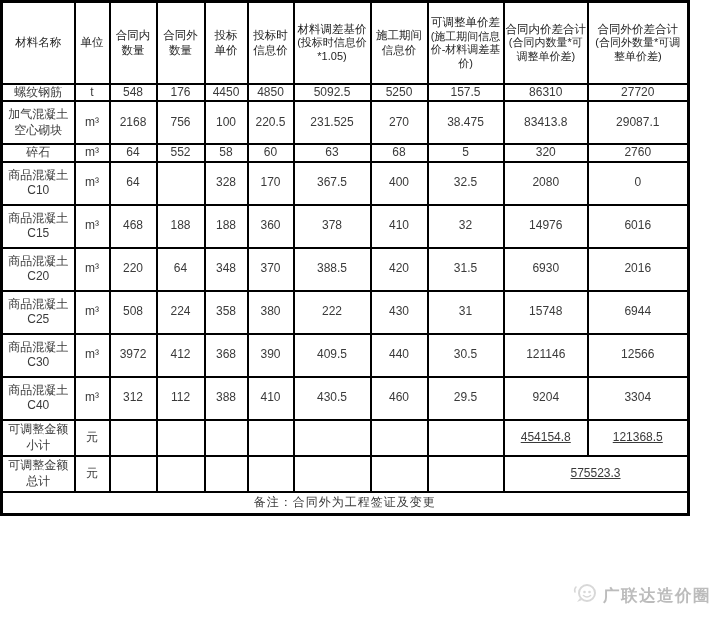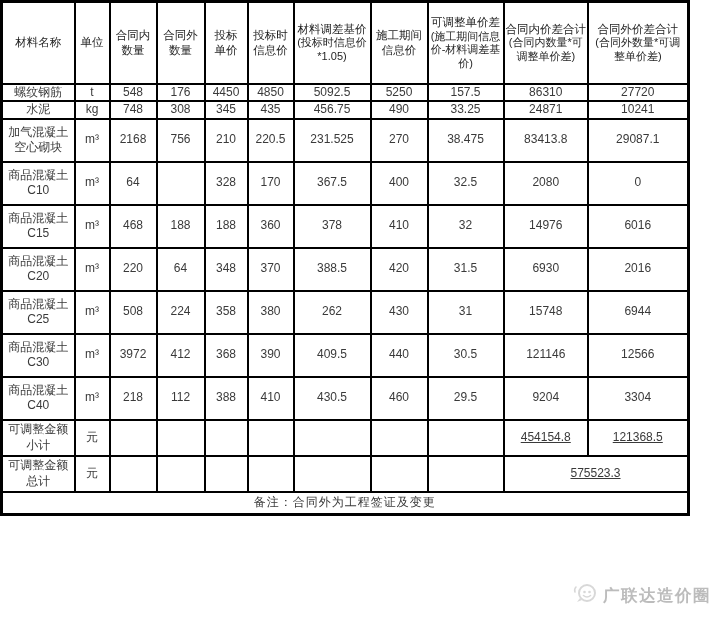--- a/index.html
+++ b/index.html
@@ -138,50 +138,50 @@
         <td>548</td>
         <td>176</td>
         <td>4450</td>
         <td>4850</td>
         <td>5092.5</td>
         <td>5250</td>
         <td>157.5</td>
         <td>86310</td>
         <td>27720</td>
       </tr>
-      <tr class="h-s">
-        <td class="mat">
-          <div>水泥</div>
-        </td>
-        <td>kg</td>
-        <td>748</td>
-        <td>308</td>
-        <td>345</td>
-        <td>435</td>
-        <td>456.75</td>
-        <td>490</td>
-        <td>33.25</td>
-        <td>24871</td>
-        <td>10241</td>
-      </tr>
       <tr class="h-d">
         <td class="mat">
           <div>加气混凝土</div>
           <div>空心砌块</div>
         </td>
         <td>m³</td>
         <td>2168</td>
         <td>756</td>
-        <td>210</td>
+        <td>100</td>
         <td>220.5</td>
         <td>231.525</td>
         <td>270</td>
         <td>38.475</td>
         <td>83413.8</td>
         <td>29087.1</td>
+      </tr>
+      <tr class="h-s">
+        <td class="mat">
+          <div>碎石</div>
+        </td>
+        <td>m³</td>
+        <td>64</td>
+        <td>552</td>
+        <td>58</td>
+        <td>60</td>
+        <td>63</td>
+        <td>68</td>
+        <td>5</td>
+        <td>320</td>
+        <td>2760</td>
       </tr>
       <tr class="h-d">
         <td class="mat">
           <div>商品混凝土</div>
           <div>C10</div>
         </td>
         <td>m³</td>
         <td>64</td>
         <td></td>
         <td>328</td>
@@ -227,21 +227,21 @@
       <tr class="h-d">
         <td class="mat">
           <div>商品混凝土</div>
           <div>C25</div>
         </td>
         <td>m³</td>
         <td>508</td>
         <td>224</td>
         <td>358</td>
         <td>380</td>
-        <td>262</td>
+        <td>222</td>
         <td>430</td>
         <td>31</td>
         <td>15748</td>
         <td>6944</td>
       </tr>
       <tr class="h-d">
         <td class="mat">
           <div>商品混凝土</div>
           <div>C30</div>
         </td>
@@ -255,21 +255,21 @@
         <td>30.5</td>
         <td>121146</td>
         <td>12566</td>
       </tr>
       <tr class="h-d">
         <td class="mat">
           <div>商品混凝土</div>
           <div>C40</div>
         </td>
         <td>m³</td>
-        <td>218</td>
+        <td>312</td>
         <td>112</td>
         <td>388</td>
         <td>410</td>
         <td>430.5</td>
         <td>460</td>
         <td>29.5</td>
         <td>9204</td>
         <td>3304</td>
       </tr>
       <tr class="h-t">

